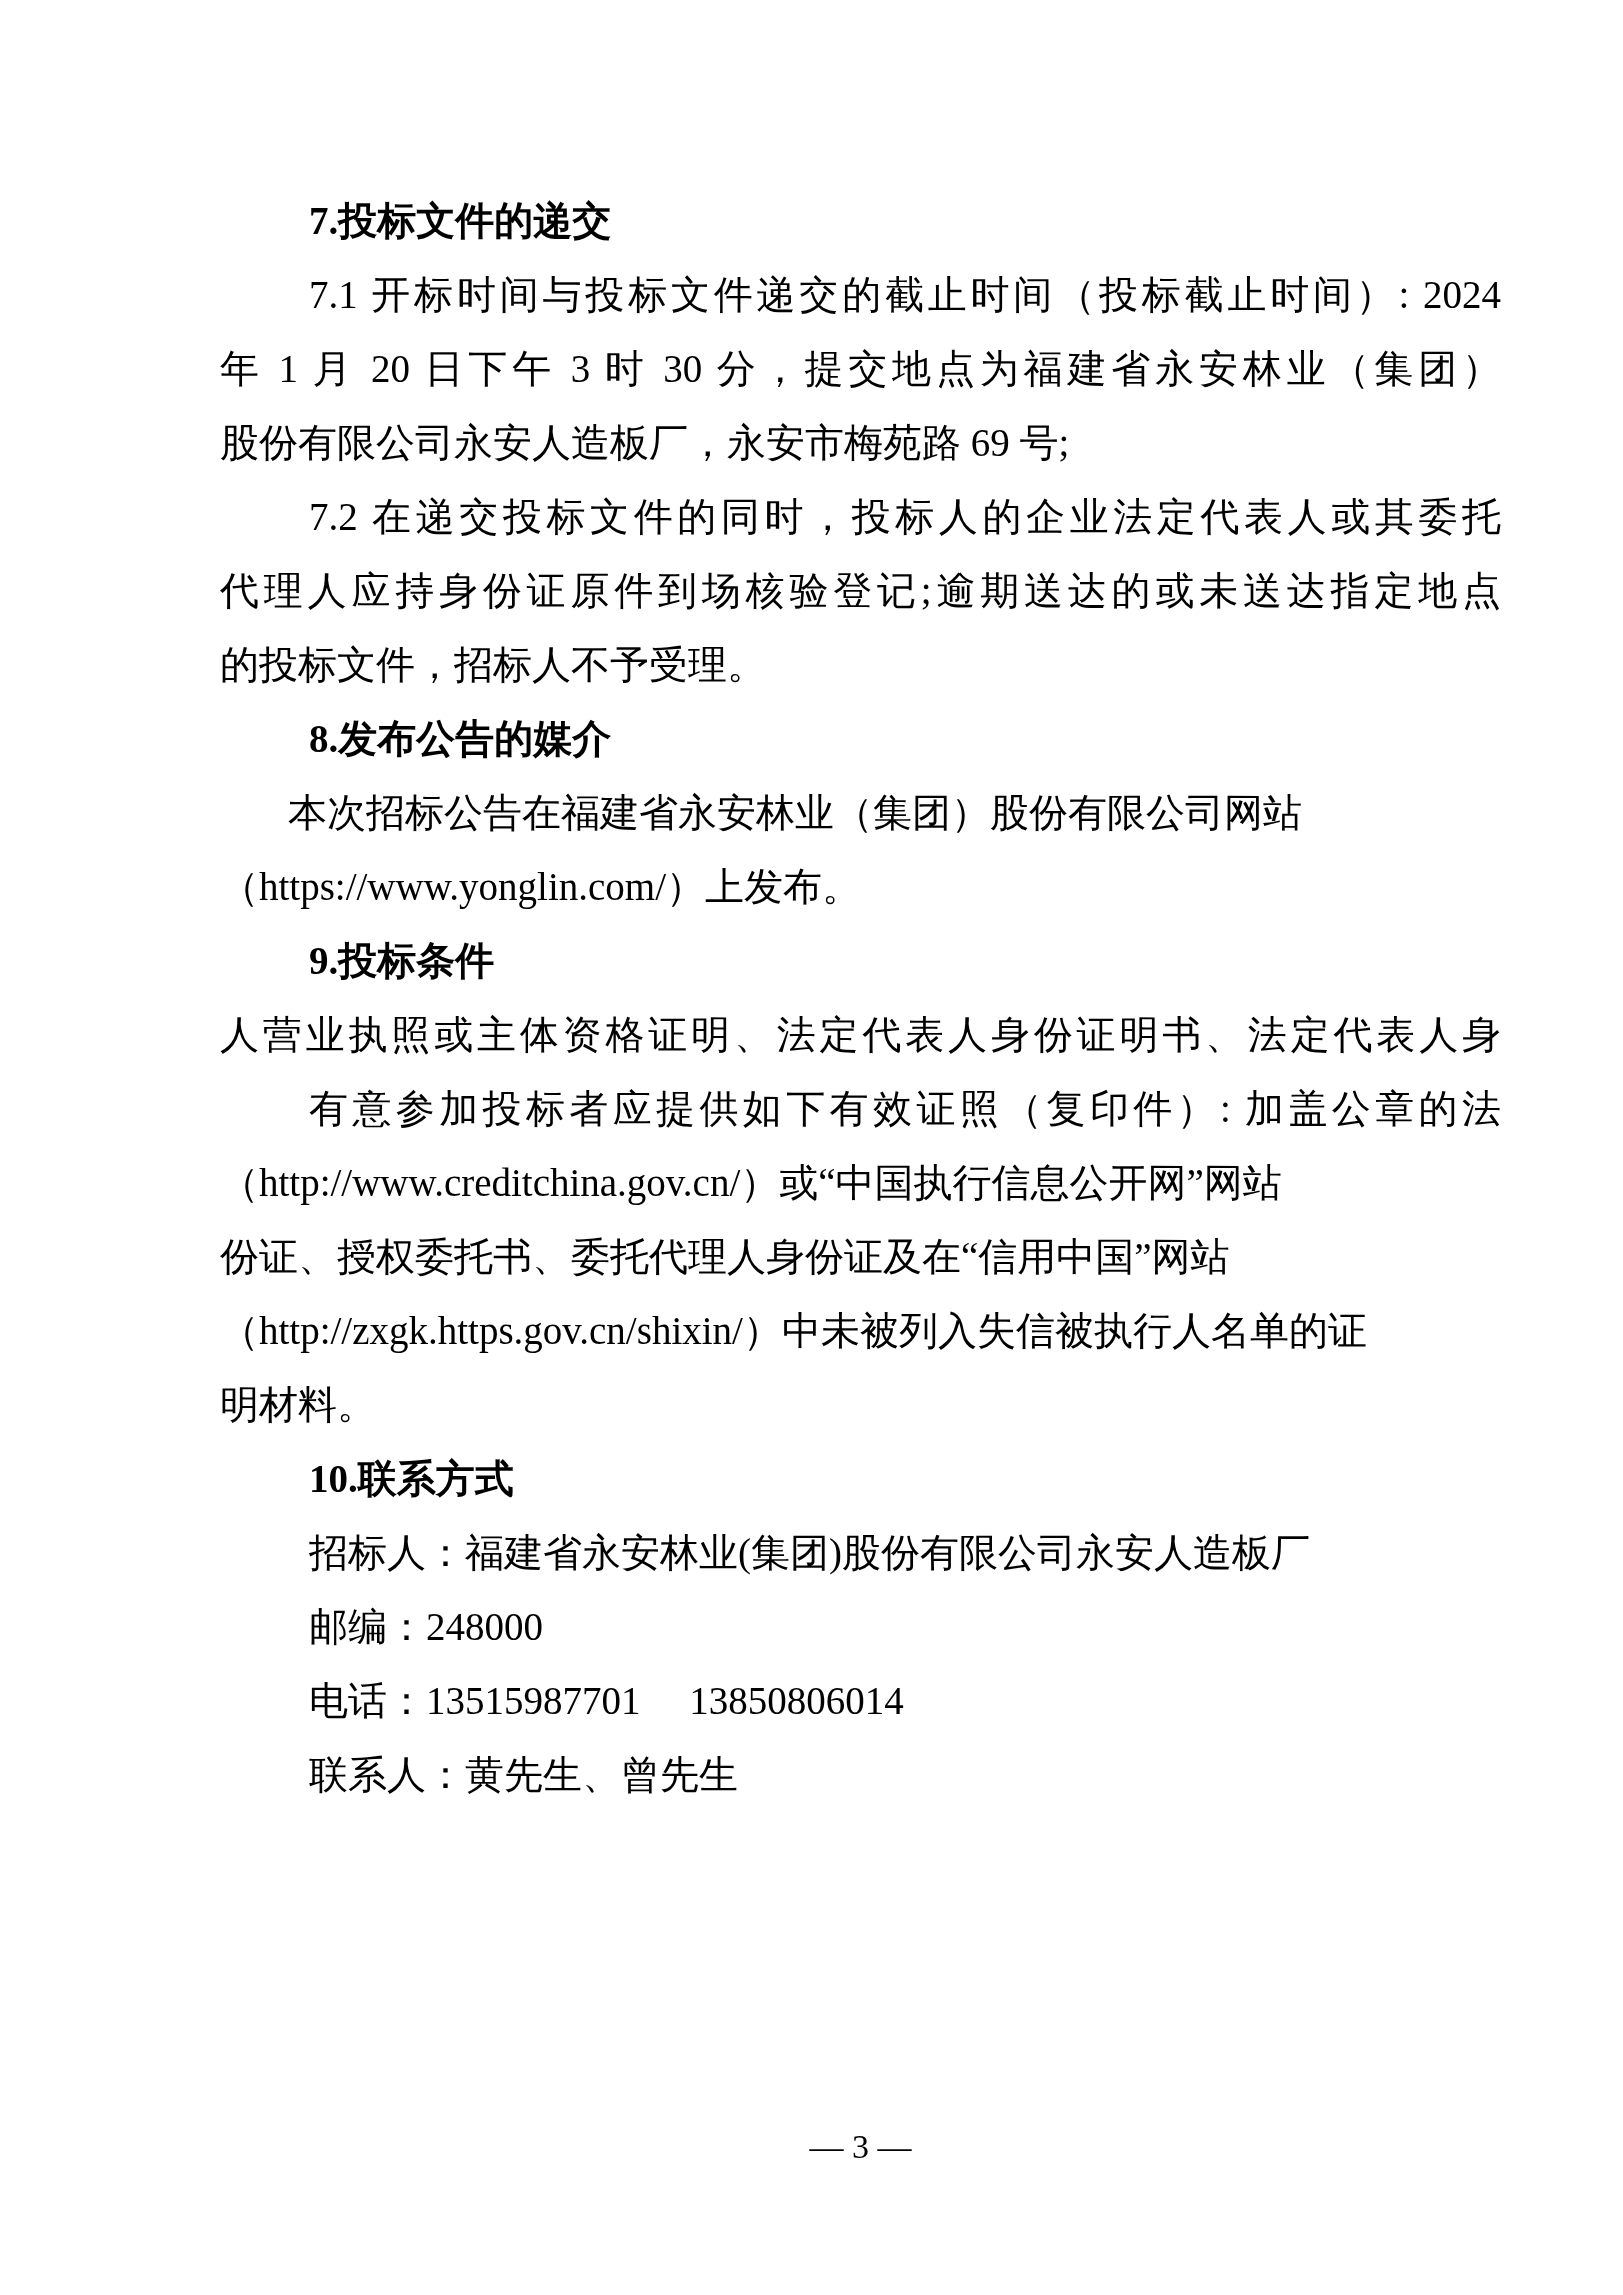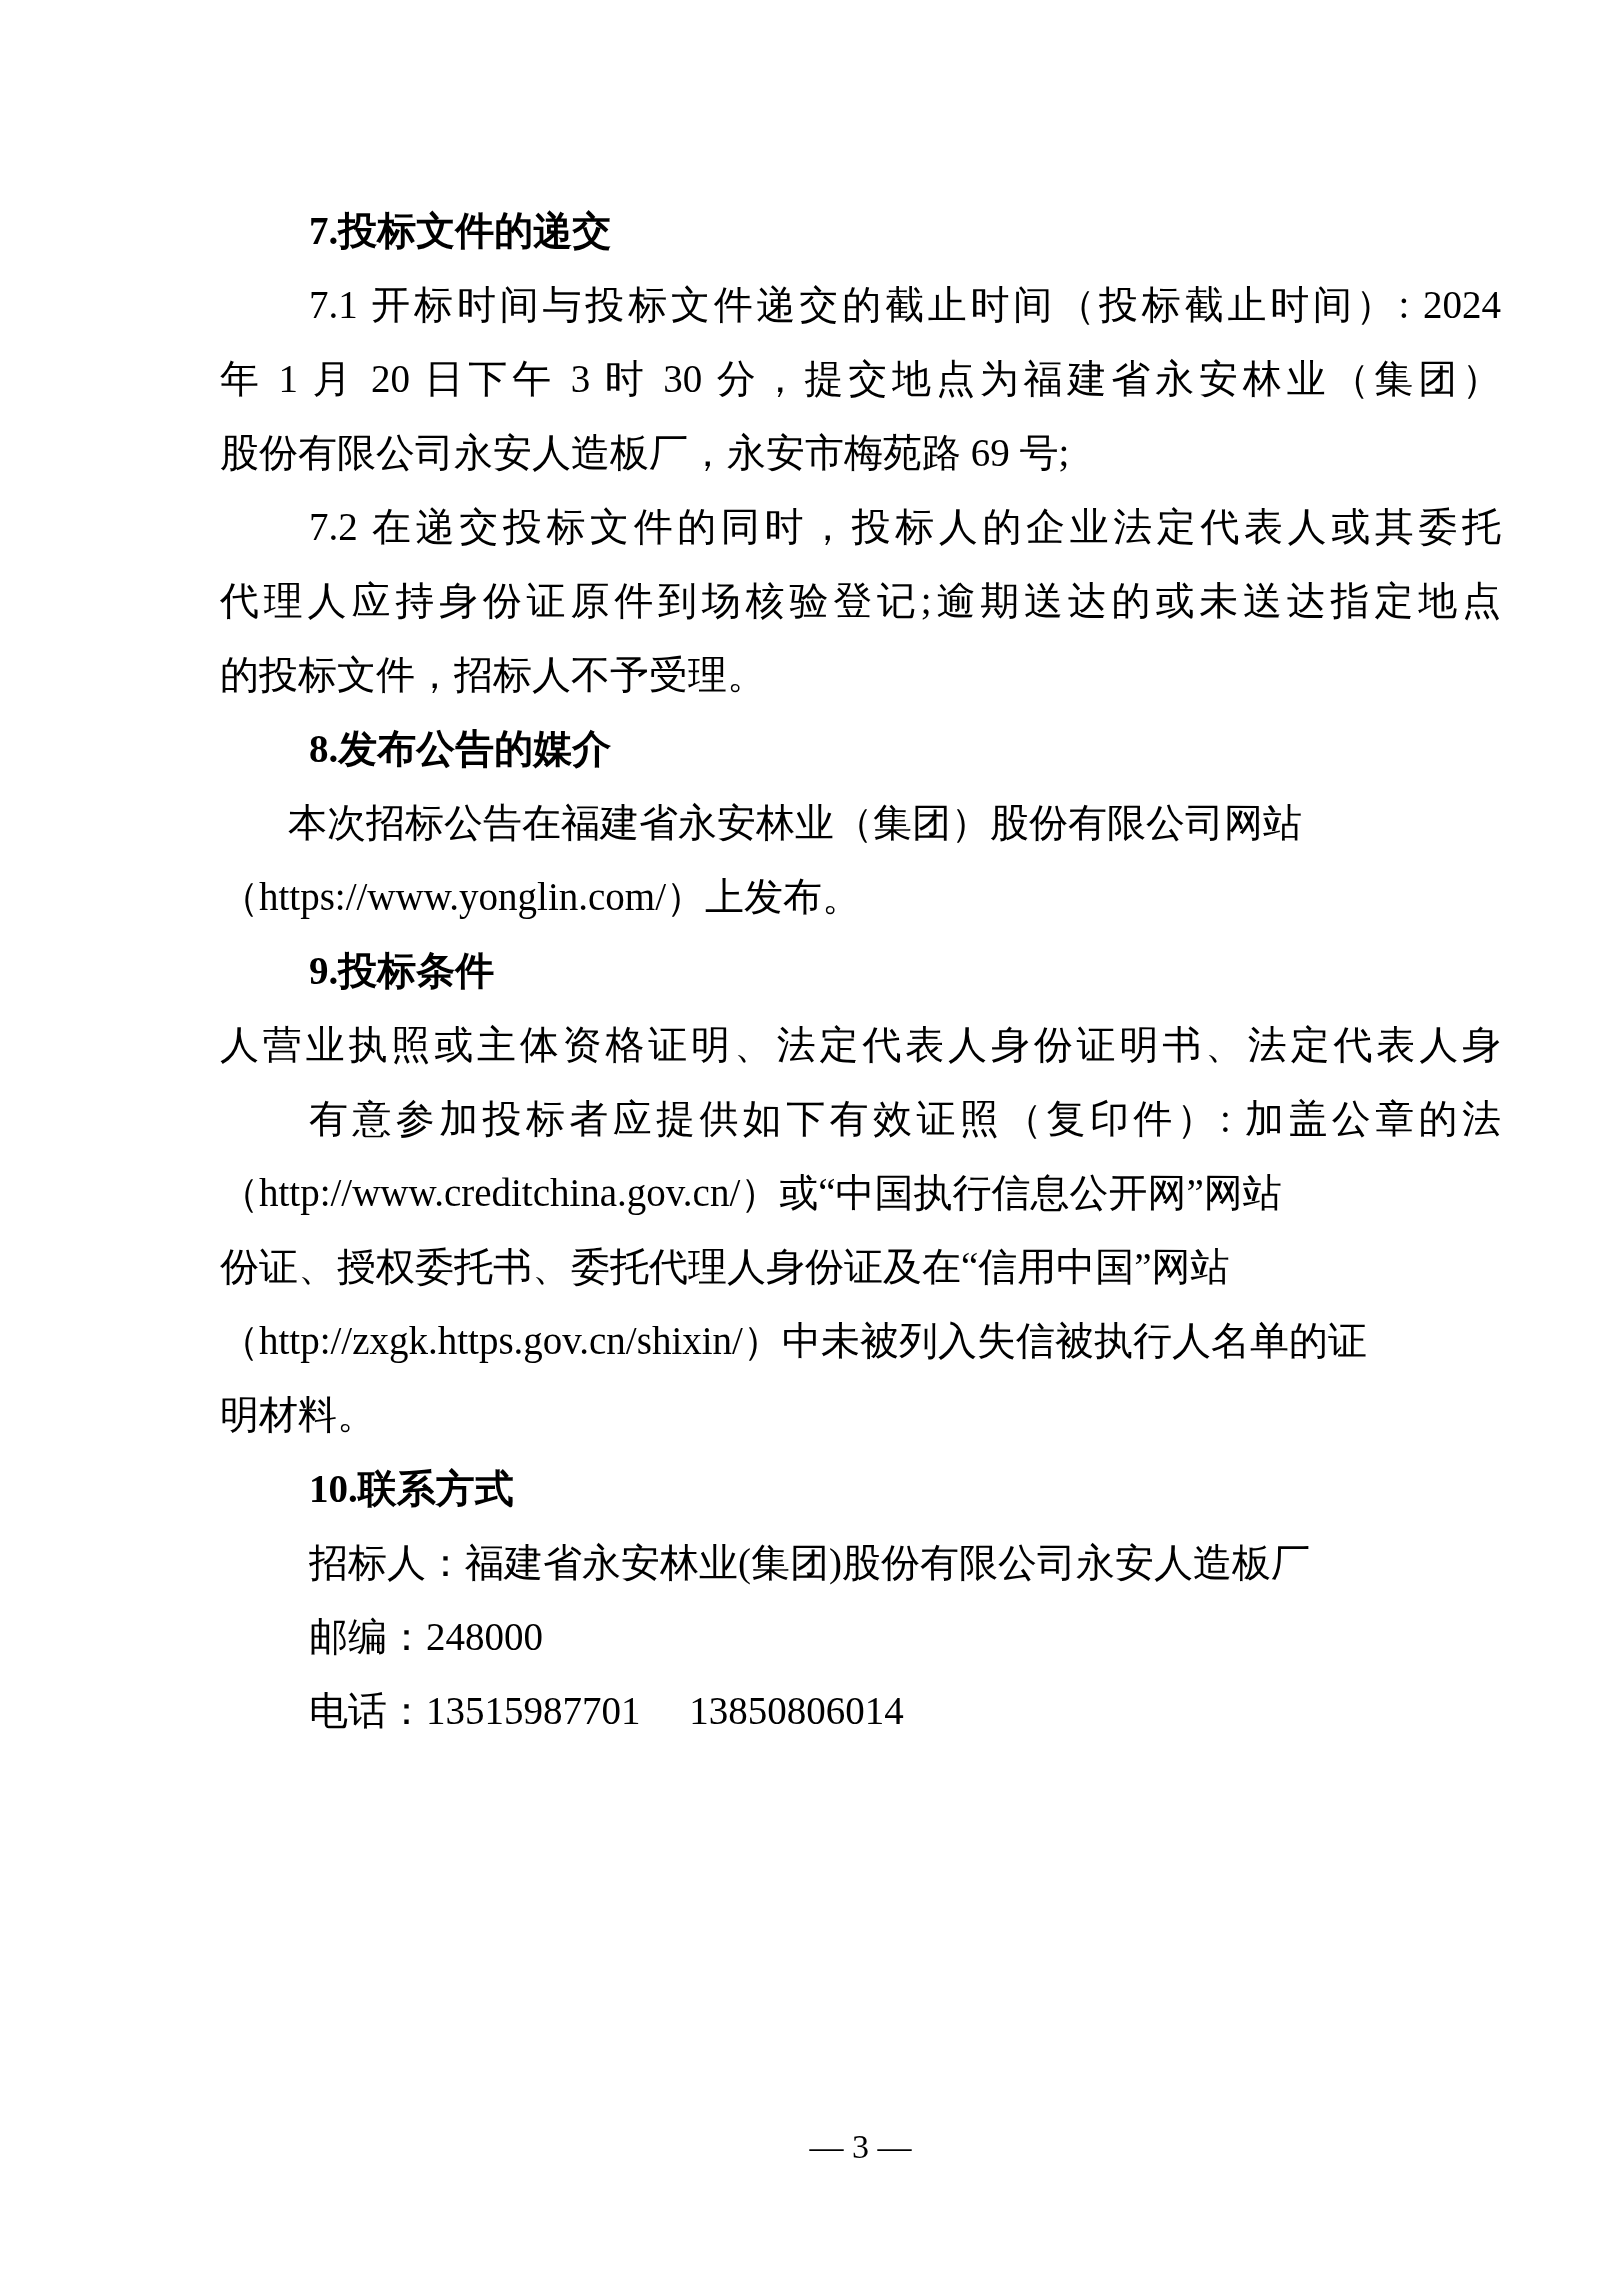--- a/index.html
+++ b/index.html
@@ -12,21 +12,21 @@
     width: 1623px;
     height: 2295px;
     background: #ffffff;
     color: #000000;
     font-family: "Liberation Serif", "DejaVu Serif", serif;
     overflow: hidden;
   }
   .content {
     position: absolute;
     left: 220px;
-    top: 194px;
+    top: 184px;
     width: 1281px;
   }
   .line {
     font-size: 39px;
     line-height: 74px;
     height: 74px;
     white-space: nowrap;
     text-align: left;
   }
   
@@ -74,18 +74,19 @@
     <div class="line ind jl">有意参加投标者应提供如下有效证照（复印件）: 加盖公章的法</div>
     <div class="line">（http://www.creditchina.gov.cn/）或“中国执行信息公开网”网站</div>
     <div class="line">份证、授权委托书、委托代理人身份证及在“信用中国”网站</div>
     <div class="line">（http://zxgk.https.gov.cn/shixin/）中未被列入失信被执行人名单的证</div>
     <div class="line">明材料。</div>
 
     <div class="line ind hd">10.联系方式</div>
     <div class="line ind">招标人：福建省永安林业(集团)股份有限公司永安人造板厂</div>
     <div class="line ind">邮编：248000</div>
     <div class="line ind">电话：13515987701　 13850806014</div>
+    <div class="line ind">联系人：黄先生、曾先生</div>
 
   </div>
 
   <div class="footer">— 3 —</div>
 </div>
 
 
 </body></html>

